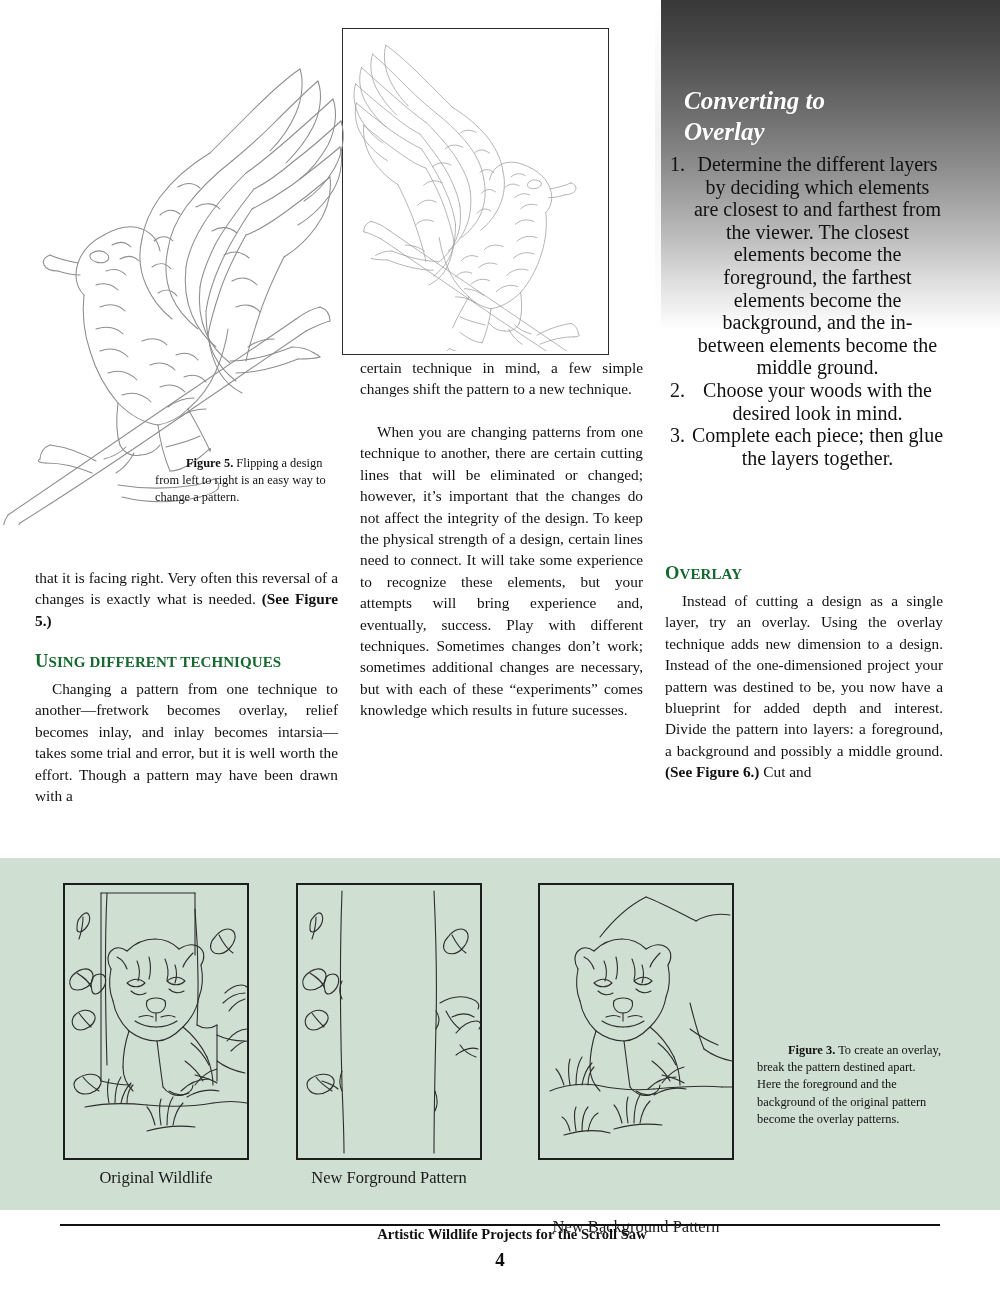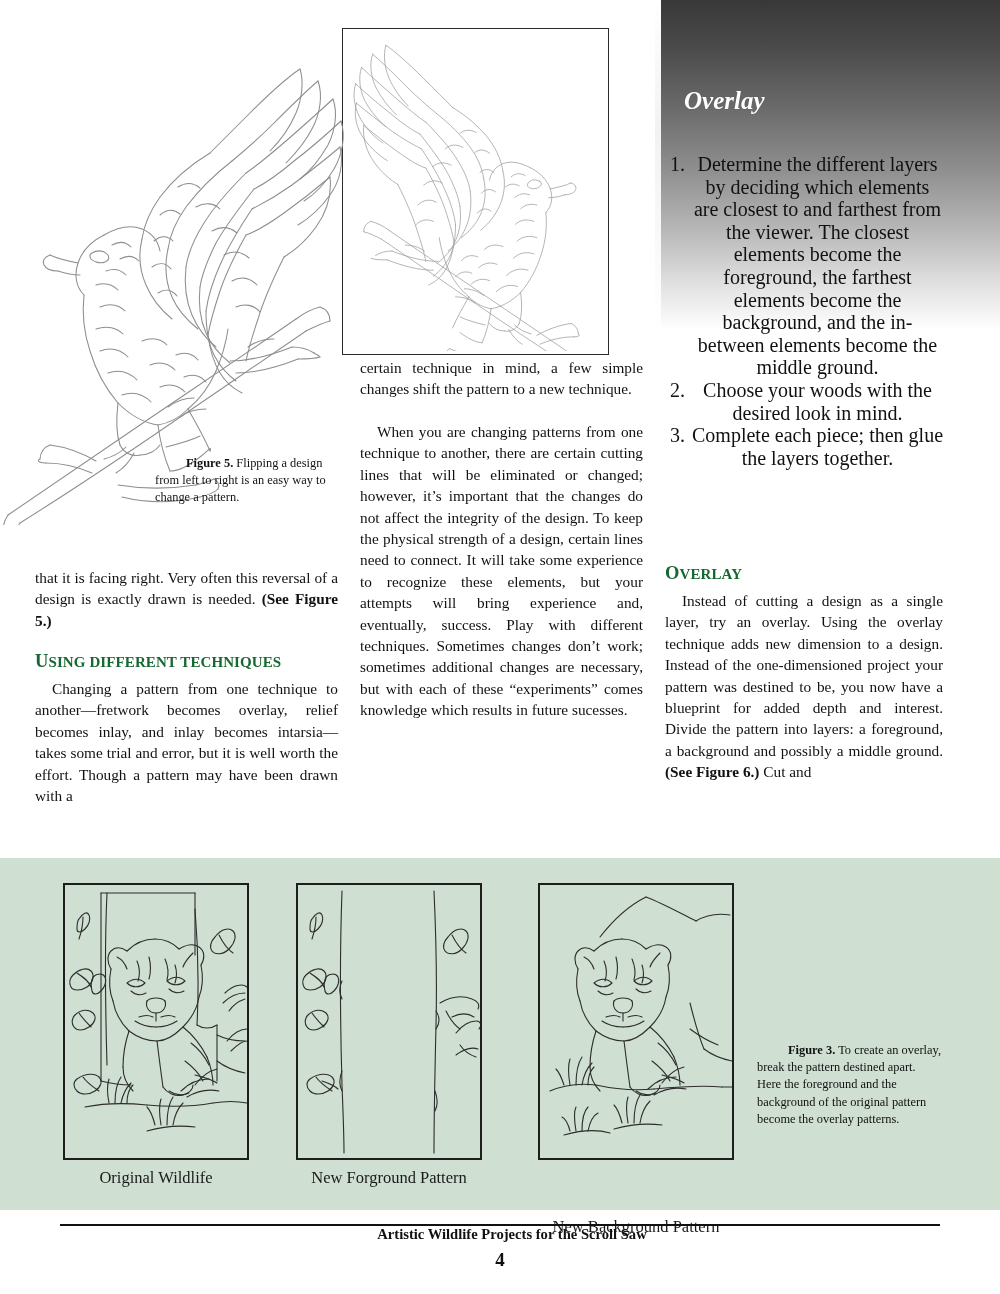--- a/index.html
+++ b/index.html
@@ -377,21 +377,21 @@
       </g>
     </g>
   </svg>
 </div>
 
 <div class="col cap-text" style="left:155px; top:455px; width:175px; z-index:3;">
   <b>Figure 5.</b><span> Flipping a design from left to right is an easy way to change a pattern.</span>
 </div>
 
 <div class="col body-text" style="left:35px; top:567px; width:303px;">
-  <p><span>that it is facing right. Very often this reversal of a design is exactly drawn is needed. </span><b>(See Figure 5.)</b></p>
+  <p><span>that it is facing right. Very often this reversal of a changes is exactly what is needed. </span><b>(See Figure 5.)</b></p>
 </div>
 
 <div class="col" style="left:35px; top:651px; width:303px;">
   <div class="green-head">
     <span class="cap">U</span><span>SING DIFFERENT TECHNIQUES</span>
   </div>
 </div>
 
 <div class="col body-text indent" style="left:35px; top:678px; width:303px;">
   <p>Changing a pattern from one technique to another—fretwork becomes overlay, relief becomes inlay, and inlay becomes intarsia—takes some trial and error, but it is well worth the effort. Though a pattern may have been drawn with a</p>
@@ -399,20 +399,21 @@
 
 <div class="col body-text" style="left:360px; top:357px; width:283px;">
   <p>certain technique in mind, a few simple changes shift the pattern to a new technique.</p>
 </div>
 
 <div class="col body-text indent" style="left:360px; top:421px; width:283px;">
   <p>When you are changing patterns from one technique to another, there are certain cutting lines that will be eliminated or changed; however, it’s important that the changes do not affect the integrity of the design. To keep the physical strength of a design, certain lines need to connect. It will take some experience to recognize these elements, but your attempts will bring experience and, eventually, success. Play with different techniques. Sometimes changes don’t work; sometimes additional changes are necessary, but with each of these “experiments” comes knowledge which results in future sucesses.</p>
 </div>
 
 <div class="col" style="left:684px; top:85px; width:256px; z-index:3;">
+  <div class="sec-title">Converting to</div>
   <div class="sec-title">Overlay</div>
 </div>
 
 <div class="col" style="left:665px; top:150px; width:278px; z-index:3;">
   <ol class="steps">
     <li>Determine the different layers by deciding which elements are closest to and farthest from the viewer. The closest elements become the foreground, the farthest elements become the background, and the in-between elements become          the middle ground.</li>
     <li>Choose your woods with the desired look in mind.</li>
     <li>Complete each piece; then glue the layers together.</li>
   </ol>
 </div>

